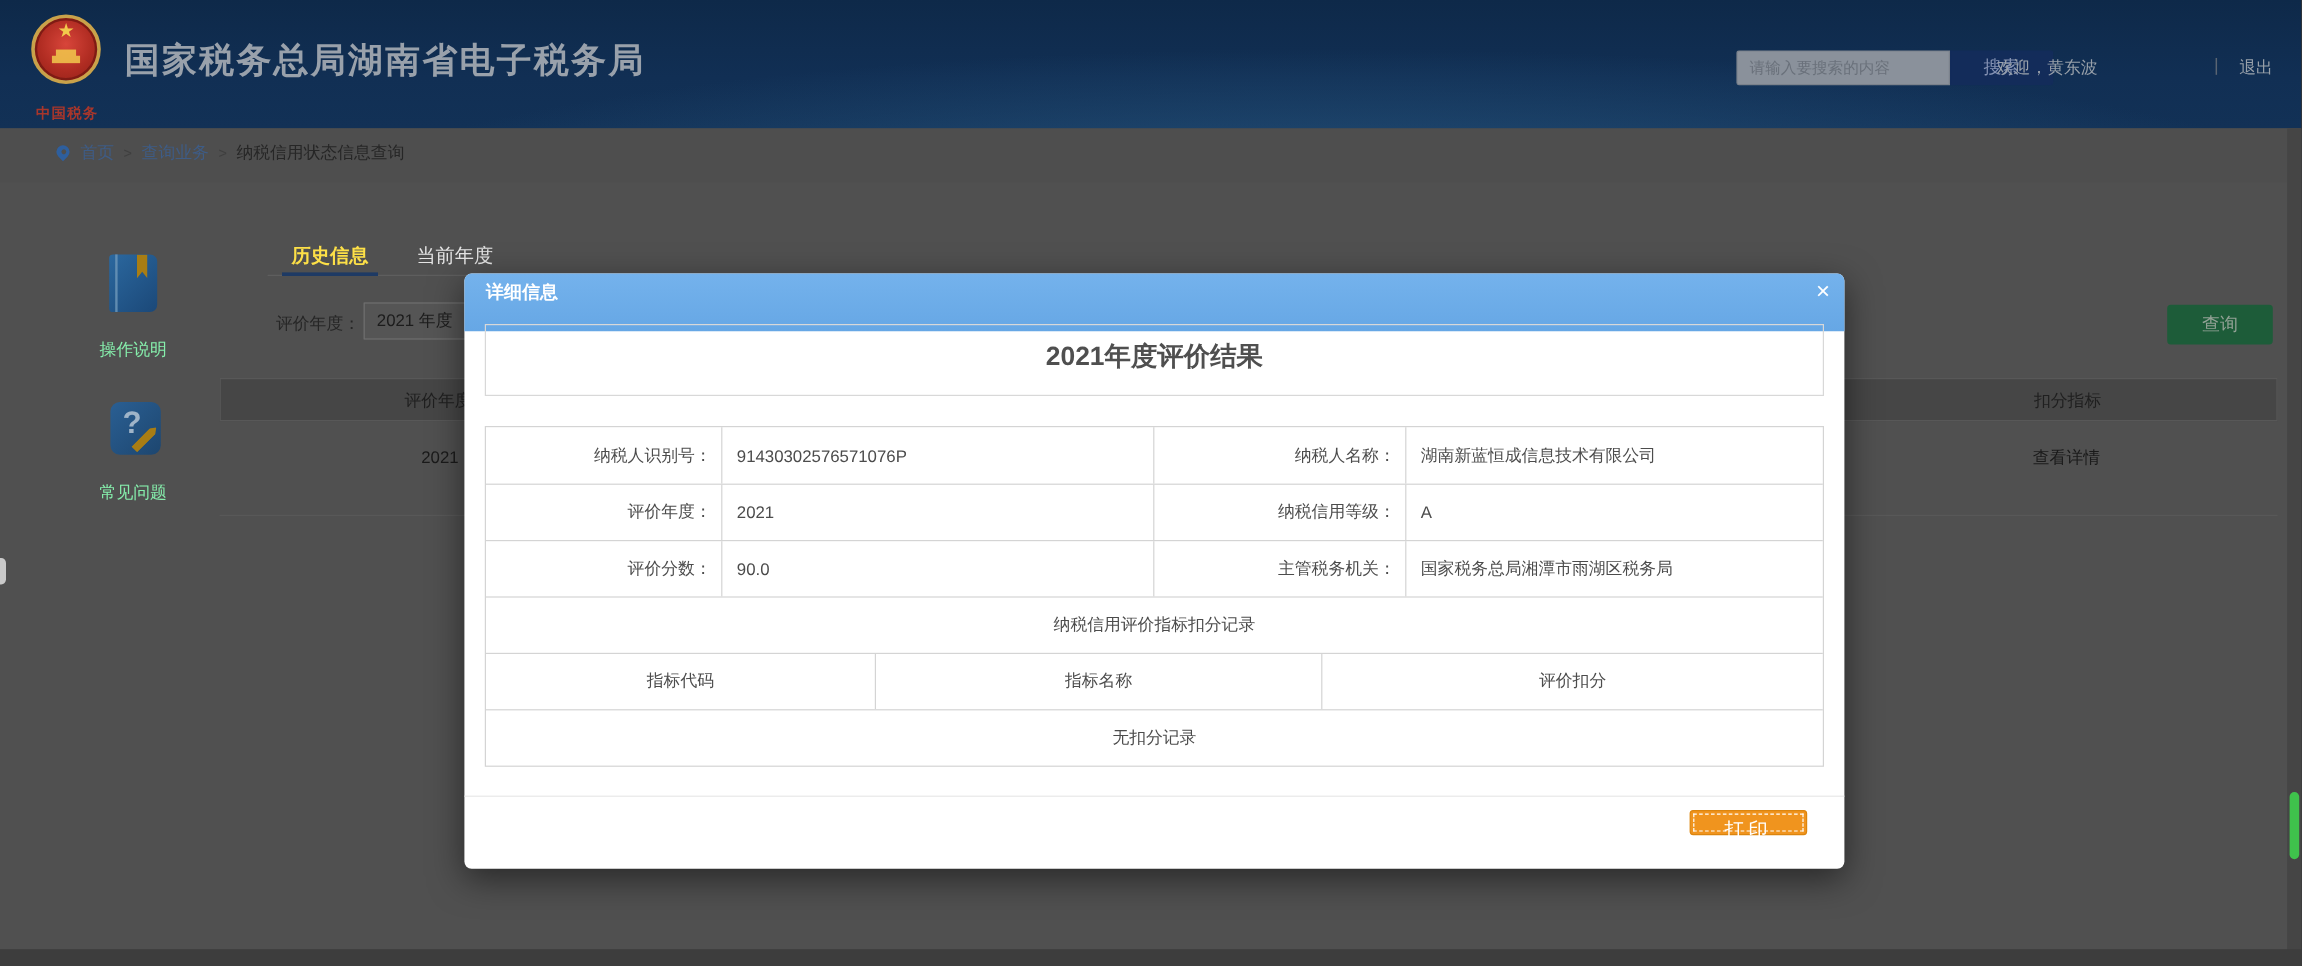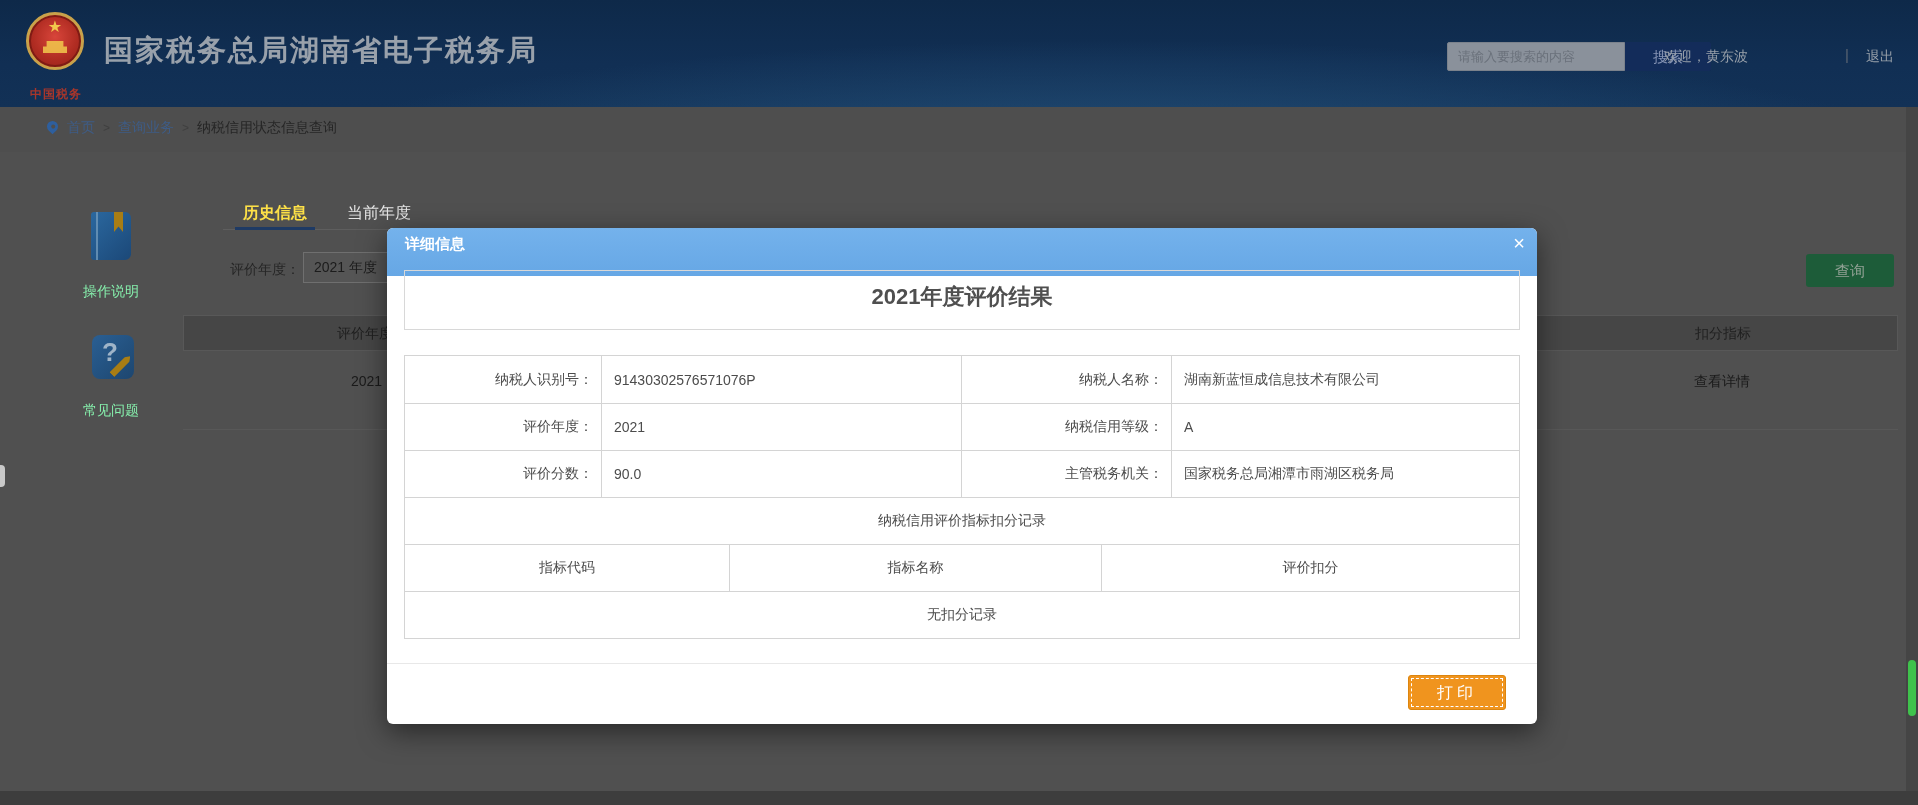--- a/index.html
+++ b/index.html
@@ -87,21 +87,21 @@
   .m-row + .m-row{border-top:1px solid #d4d4d4;}
   .r-fields{grid-template-columns:196px 360px 210px 1fr;}
   .r-ded{grid-template-columns:324px 372px 1fr;}
   .r-one{grid-template-columns:1fr;}
   .m-cell{display:flex;align-items:center;font-size:14px;color:#4c4c4c;overflow:hidden;}
   .m-row .m-cell + .m-cell{border-left:1px solid #d4d4d4;}
   .lbl{justify-content:flex-end;padding-right:8px;}
   .val{justify-content:flex-start;padding-left:12px;}
   .ctr{justify-content:center;}
   .footer-divider{position:absolute;left:0;top:435px;width:100%;height:1px;background:#e8e8e8;}
-  .print-button{position:absolute;right:31px;top:447px;width:98px;height:35px;background:#f0941e;border:1px solid #dc850e;
+  .print-button{position:absolute;right:31px;top:447px;width:98px;height:21px;background:#f0941e;border:1px solid #dc850e;
     outline:1px dashed #ffffff;outline-offset:-4px;border-radius:3px;color:#ffffff;font-size:16px;text-align:center;line-height:33px;
     letter-spacing:4px;cursor:pointer;}
 </style>
 </head>
 <body>
 
 <div class="stage">
 
   <div class="app-header">
     <div class="logo-emblem">

